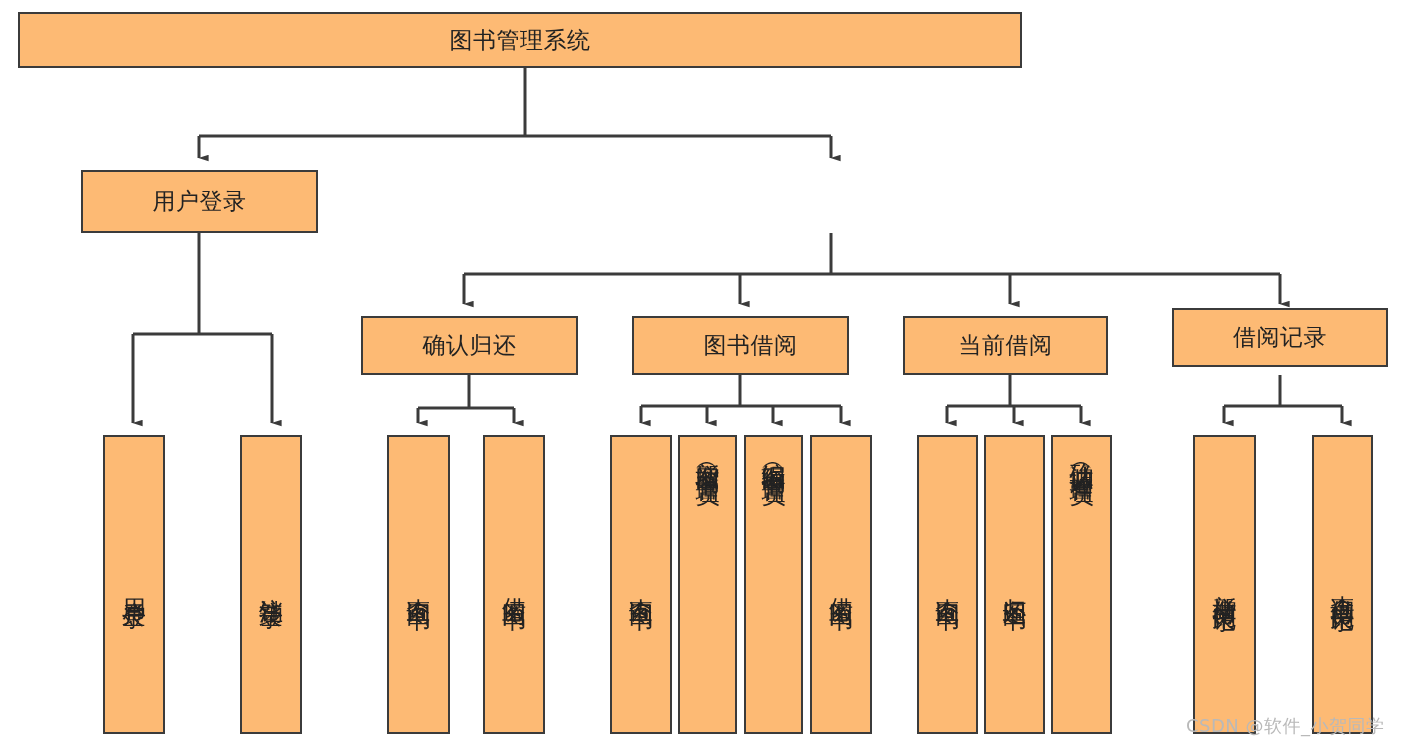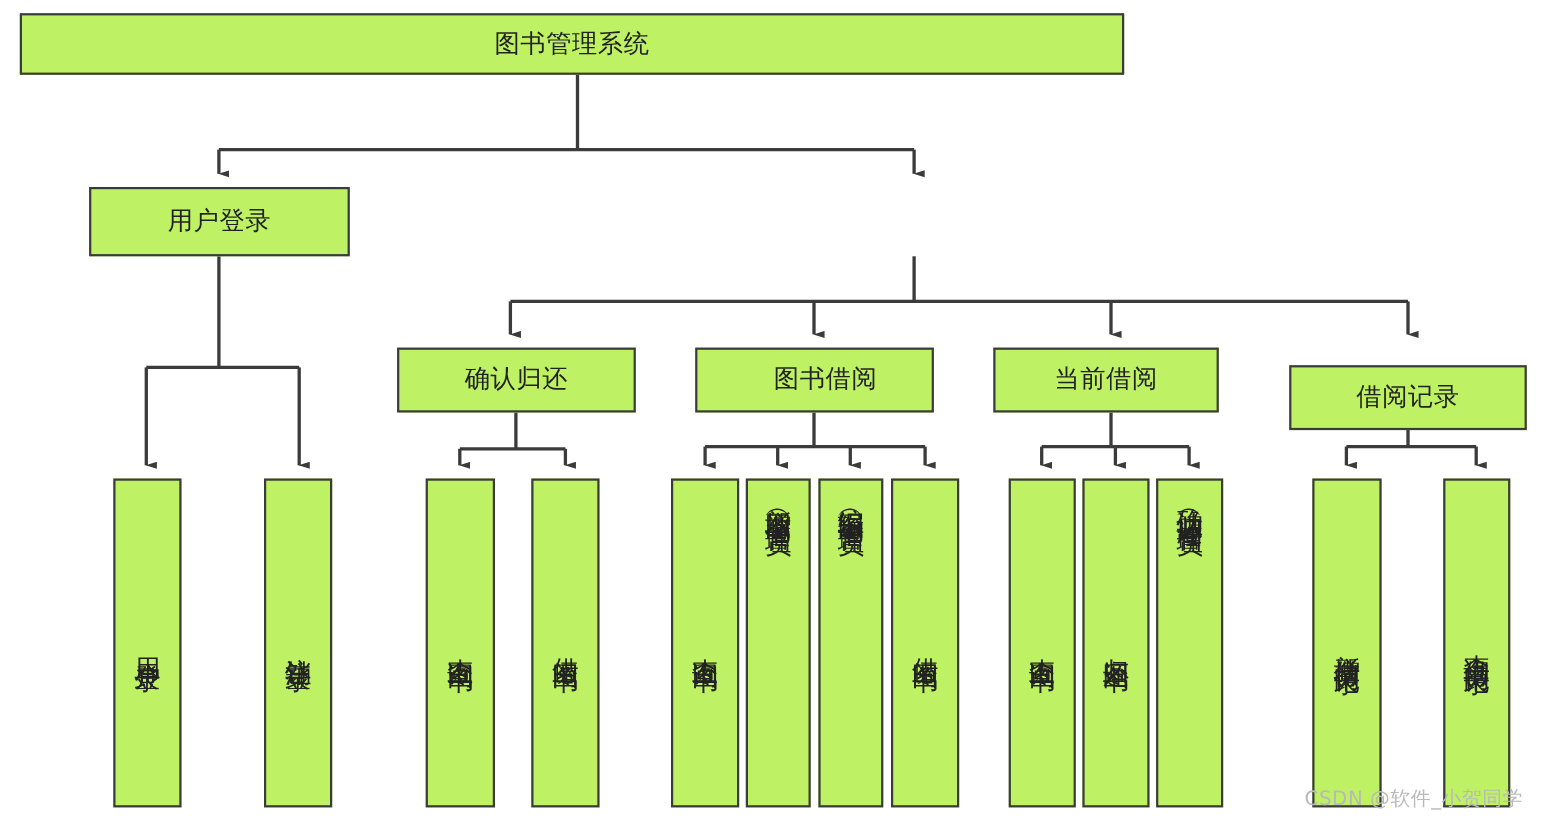--- a/index.html
+++ b/index.html
@@ -21,21 +21,21 @@
     position: absolute;
     left: 0;
     top: 0;
     width: 1405px;
     height: 747px;
   }
   .node {
     position: absolute;
     box-sizing: border-box;
     border: 2px solid #3b3b3b;
-    background: #bef264;
+    background: #fdba74;
     display: flex;
     align-items: center;
     justify-content: center;
     color: #222222;
   }
   .node .label {
     display: block;
     text-align: center;
     line-height: 1.08;
     letter-spacing: 0.5px;
@@ -142,21 +142,21 @@
 
   <div class="node horiz" style="left:361px; top:316px; width:217px; height:59px;">
     <span class="label">确认归还</span>
   </div>
   <div class="node horiz" style="left:632px; top:316px; width:217px; height:59px;padding-left:20px;">
     <span class="label">图书借阅</span>
   </div>
   <div class="node horiz" style="left:903px; top:316px; width:205px; height:59px;">
     <span class="label">当前借阅</span>
   </div>
-  <div class="node horiz" style="left:1172px; top:332px; width:216px; height:59px;">
+  <div class="node horiz" style="left:1172px; top:308px; width:216px; height:59px;">
     <span class="label">借阅记录</span>
   </div>
 
   <div class="node vert centered" style="left:103px; top:435px; width:62px; height:299px;">
     <span class="label">用户登录</span>
   </div>
   <div class="node vert centered" style="left:240px; top:435px; width:62px; height:299px;">
     <span class="label">注销登录</span>
   </div>
 

